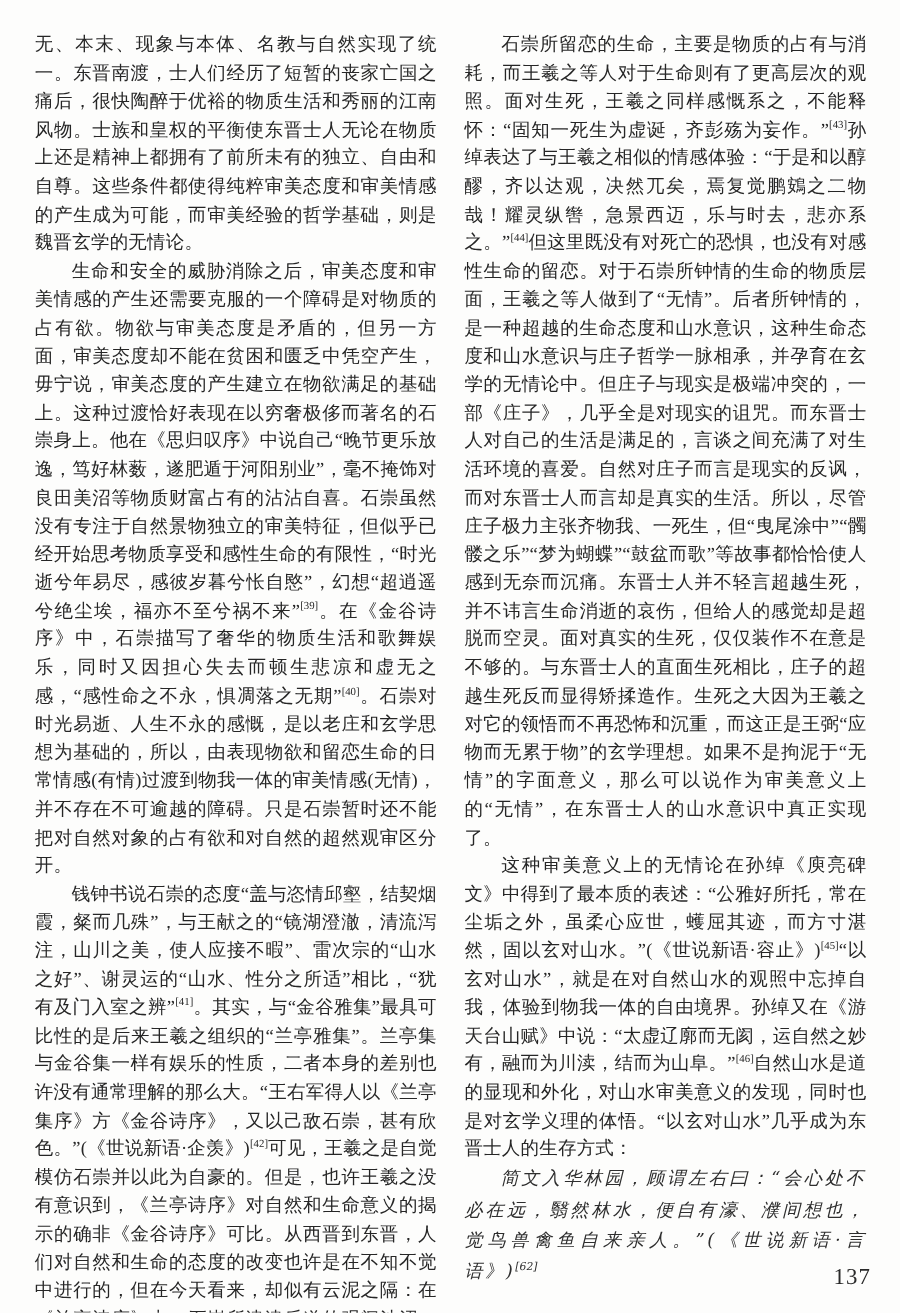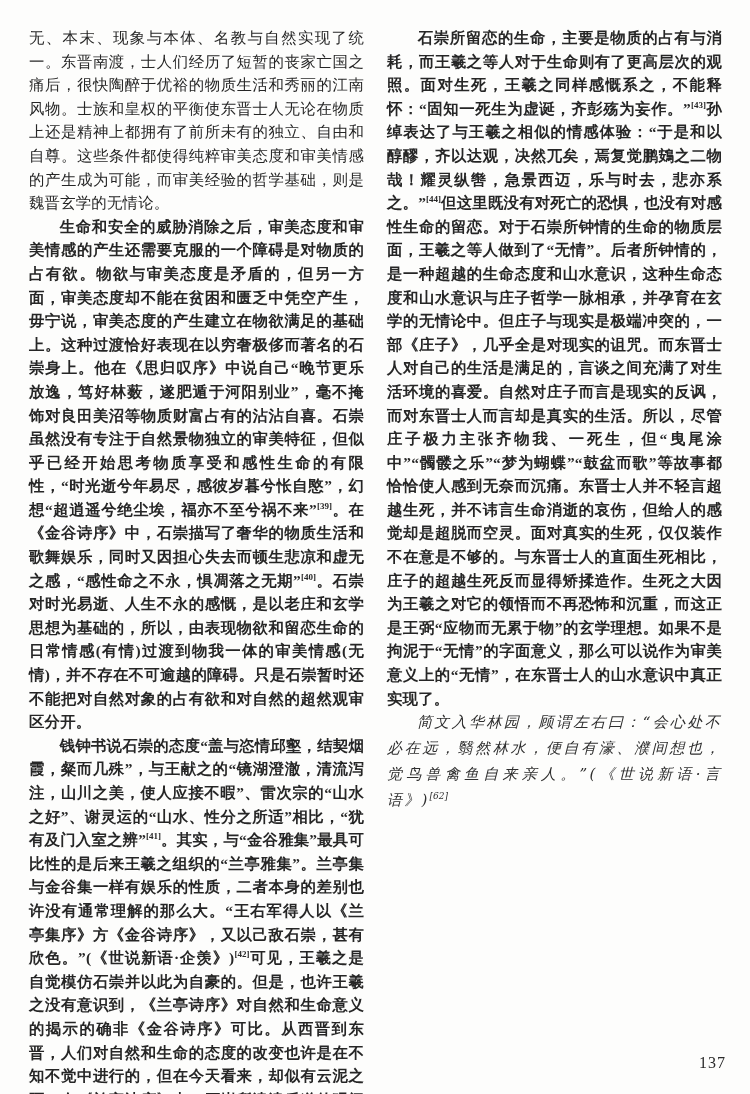--- a/index.html
+++ b/index.html
@@ -18,58 +18,59 @@
     top: 26px;
     width: 335px;
     font-size: 15.4px;
     line-height: 23.6px;
     text-align: justify;
     letter-spacing: 0.2px;
   }
   .col-left  { left: 29px; }
   .col-right { left: 387px; }
   .col p { margin: 0; padding: 0; }
-  .indent { text-indent: 2em; font-weight: bold; }
+  .indent { text-indent: 2em; }
   sup {
     font-size: 9px;
     line-height: 0;
     vertical-align: super;
     letter-spacing: 0;
   }
   .quote {
     margin: 3px 4px 3px 36px;
     font-style: italic;
     font-family: "DejaVu Serif", "Liberation Serif", serif;
     letter-spacing: 2.2px;
     line-height: 25.8px;
     font-size: 15px;
     text-indent: 2em;
     color: #2e2e2e;
   }
   .page-number {
     position: absolute;
     right: 24px;
     top: 1054px;
-    font-size: 16px;
+    font-size: 19px;
     letter-spacing: 1px;
     color: #2a2a2a;
   }
 </style>
 </head>
 <body>
 
 <div class="page">
 
   <div class="col col-left">
     <p>无、本末、现象与本体、名教与自然实现了统一。东晋南渡，士人们经历了短暂的丧家亡国之痛后，很快陶醉于优裕的物质生活和秀丽的江南风物。士族和皇权的平衡使东晋士人无论在物质上还是精神上都拥有了前所未有的独立、自由和自尊。这些条件都使得纯粹审美态度和审美情感的产生成为可能，而审美经验的哲学基础，则是魏晋玄学的无情论。</p>
     <p class="indent">生命和安全的威胁消除之后，审美态度和审美情感的产生还需要克服的一个障碍是对物质的占有欲。物欲与审美态度是矛盾的，但另一方面，审美态度却不能在贫困和匮乏中凭空产生，毋宁说，审美态度的产生建立在物欲满足的基础上。这种过渡恰好表现在以穷奢极侈而著名的石崇身上。他在《思归叹序》中说自己“晚节更乐放逸，笃好林薮，遂肥遁于河阳别业”，毫不掩饰对良田美沼等物质财富占有的沾沾自喜。石崇虽然没有专注于自然景物独立的审美特征，但似乎已经开始思考物质享受和感性生命的有限性，“时光逝兮年易尽，感彼岁暮兮怅自愍”，幻想“超逍遥兮绝尘埃，福亦不至兮祸不来”<sup>[39]</sup>。在《金谷诗序》中，石崇描写了奢华的物质生活和歌舞娱乐，同时又因担心失去而顿生悲凉和虚无之感，“感性命之不永，惧凋落之无期”<sup>[40]</sup>。石崇对时光易逝、人生不永的感慨，是以老庄和玄学思想为基础的，所以，由表现物欲和留恋生命的日常情感(有情)过渡到物我一体的审美情感(无情)，并不存在不可逾越的障碍。只是石崇暂时还不能把对自然对象的占有欲和对自然的超然观审区分开。</p>
     <p class="indent">钱钟书说石崇的态度“盖与恣情邱壑，结契烟霞，粲而几殊”，与王献之的“镜湖澄澈，清流泻注，山川之美，使人应接不暇”、雷次宗的“山水之好”、谢灵运的“山水、性分之所适”相比，“犹有及门入室之辨”<sup>[41]</sup>。其实，与“金谷雅集”最具可比性的是后来王羲之组织的“兰亭雅集”。兰亭集与金谷集一样有娱乐的性质，二者本身的差别也许没有通常理解的那么大。“王右军得人以《兰亭集序》方《金谷诗序》，又以己敌石崇，甚有欣色。”(《世说新语·企羡》)<sup>[42]</sup>可见，王羲之是自觉模仿石崇并以此为自豪的。但是，也许王羲之没有意识到，《兰亭诗序》对自然和生命意义的揭示的确非《金谷诗序》可比。从西晋到东晋，人们对自然和生命的态度的改变也许是在不知不觉中进行的，但在今天看来，却似有云泥之隔：在《兰亭诗序》中，石崇所津津乐道的观阁池沼、金田、鱼鸟羊鸡猪鹅鸭、水碓、鱼池、土窟等象征富贵豪华的东西消失或淡化了，而具有独立审美性质的自然对象如崇山峻岭、茂林修竹、清流激湍、惠风曲</p>
   </div>
 
   <div class="col col-right">
     <p class="indent">石崇所留恋的生命，主要是物质的占有与消耗，而王羲之等人对于生命则有了更高层次的观照。面对生死，王羲之同样感慨系之，不能释怀：“固知一死生为虚诞，齐彭殇为妄作。”<sup>[43]</sup>孙绰表达了与王羲之相似的情感体验：“于是和以醇醪，齐以达观，决然兀矣，焉复觉鹏鴳之二物哉！耀灵纵辔，急景西迈，乐与时去，悲亦系之。”<sup>[44]</sup>但这里既没有对死亡的恐惧，也没有对感性生命的留恋。对于石崇所钟情的生命的物质层面，王羲之等人做到了“无情”。后者所钟情的，是一种超越的生命态度和山水意识，这种生命态度和山水意识与庄子哲学一脉相承，并孕育在玄学的无情论中。但庄子与现实是极端冲突的，一部《庄子》，几乎全是对现实的诅咒。而东晋士人对自己的生活是满足的，言谈之间充满了对生活环境的喜爱。自然对庄子而言是现实的反讽，而对东晋士人而言却是真实的生活。所以，尽管庄子极力主张齐物我、一死生，但“曳尾涂中”“髑髅之乐”“梦为蝴蝶”“鼓盆而歌”等故事都恰恰使人感到无奈而沉痛。东晋士人并不轻言超越生死，并不讳言生命消逝的哀伤，但给人的感觉却是超脱而空灵。面对真实的生死，仅仅装作不在意是不够的。与东晋士人的直面生死相比，庄子的超越生死反而显得矫揉造作。生死之大因为王羲之对它的领悟而不再恐怖和沉重，而这正是王弼“应物而无累于物”的玄学理想。如果不是拘泥于“无情”的字面意义，那么可以说作为审美意义上的“无情”，在东晋士人的山水意识中真正实现了。</p>
+    <p class="indent">这种审美意义上的无情论在孙绰《庾亮碑文》中得到了最本质的表述：“公雅好所托，常在尘垢之外，虽柔心应世，蠖屈其迹，而方寸湛然，固以玄对山水。”(《世说新语·容止》)<sup>[45]</sup>“以玄对山水”，就是在对自然山水的观照中忘掉自我，体验到物我一体的自由境界。孙绰又在《游天台山赋》中说：“太虚辽廓而无阂，运自然之妙有，融而为川渎，结而为山阜。”<sup>[46]</sup>自然山水是道的显现和外化，对山水审美意义的发现，同时也是对玄学义理的体悟。“以玄对山水”几乎成为东晋士人的生存方式：</p>
     <p class="quote">简文入华林园，顾谓左右曰：“会心处不必在远，翳然林水，便自有濠、濮间想也，觉鸟兽禽鱼自来亲人。”(《世说新语·言语》)<sup>[62]</sup></p>
 
   </div>
 
   <div class="page-number">137</div>
 
 </div>
 
 </body></html>

